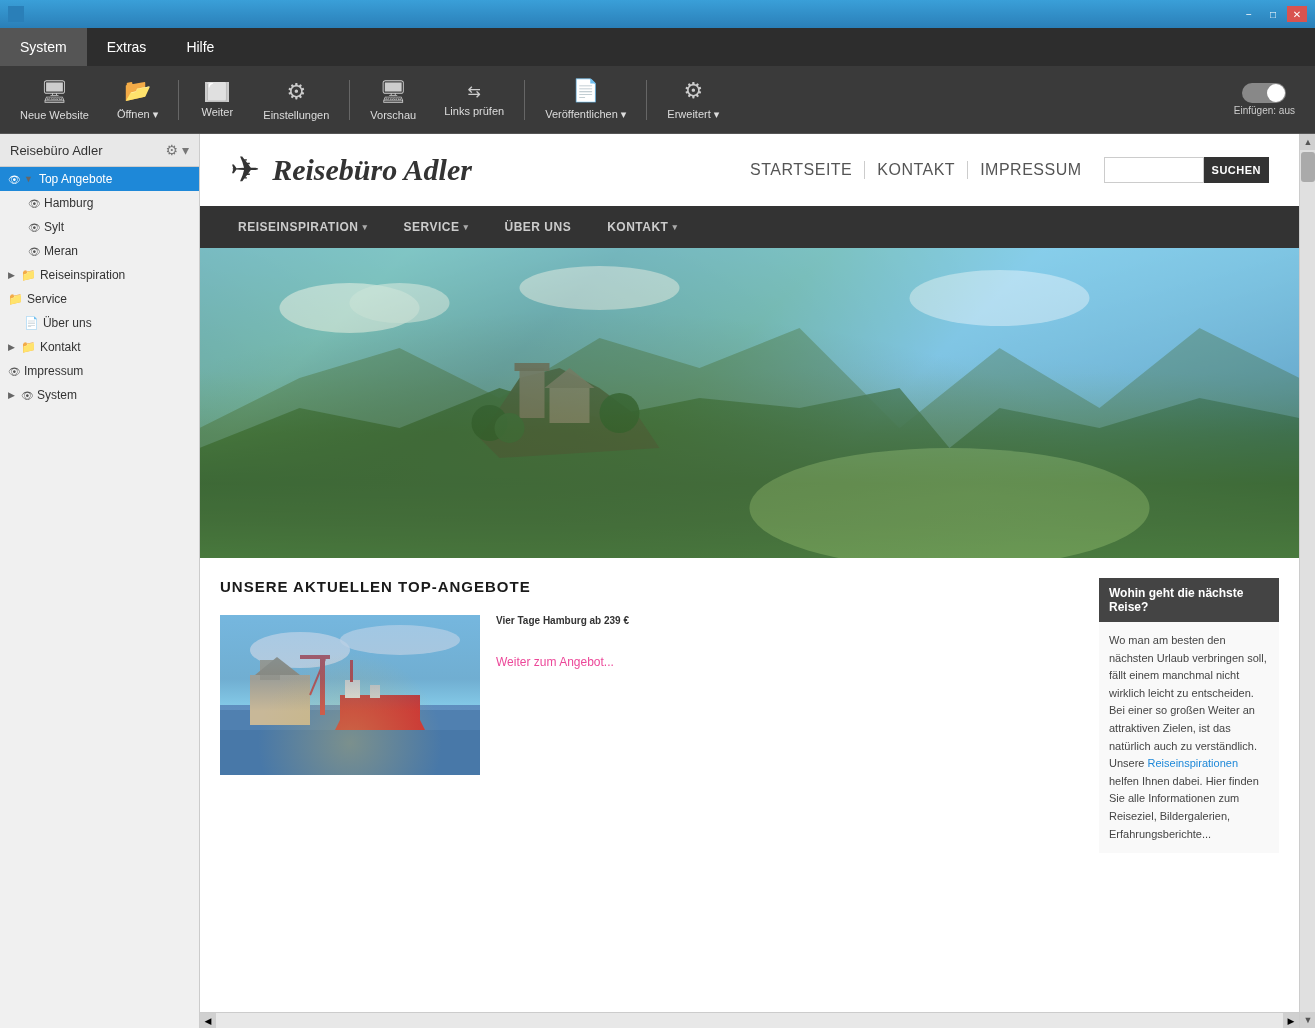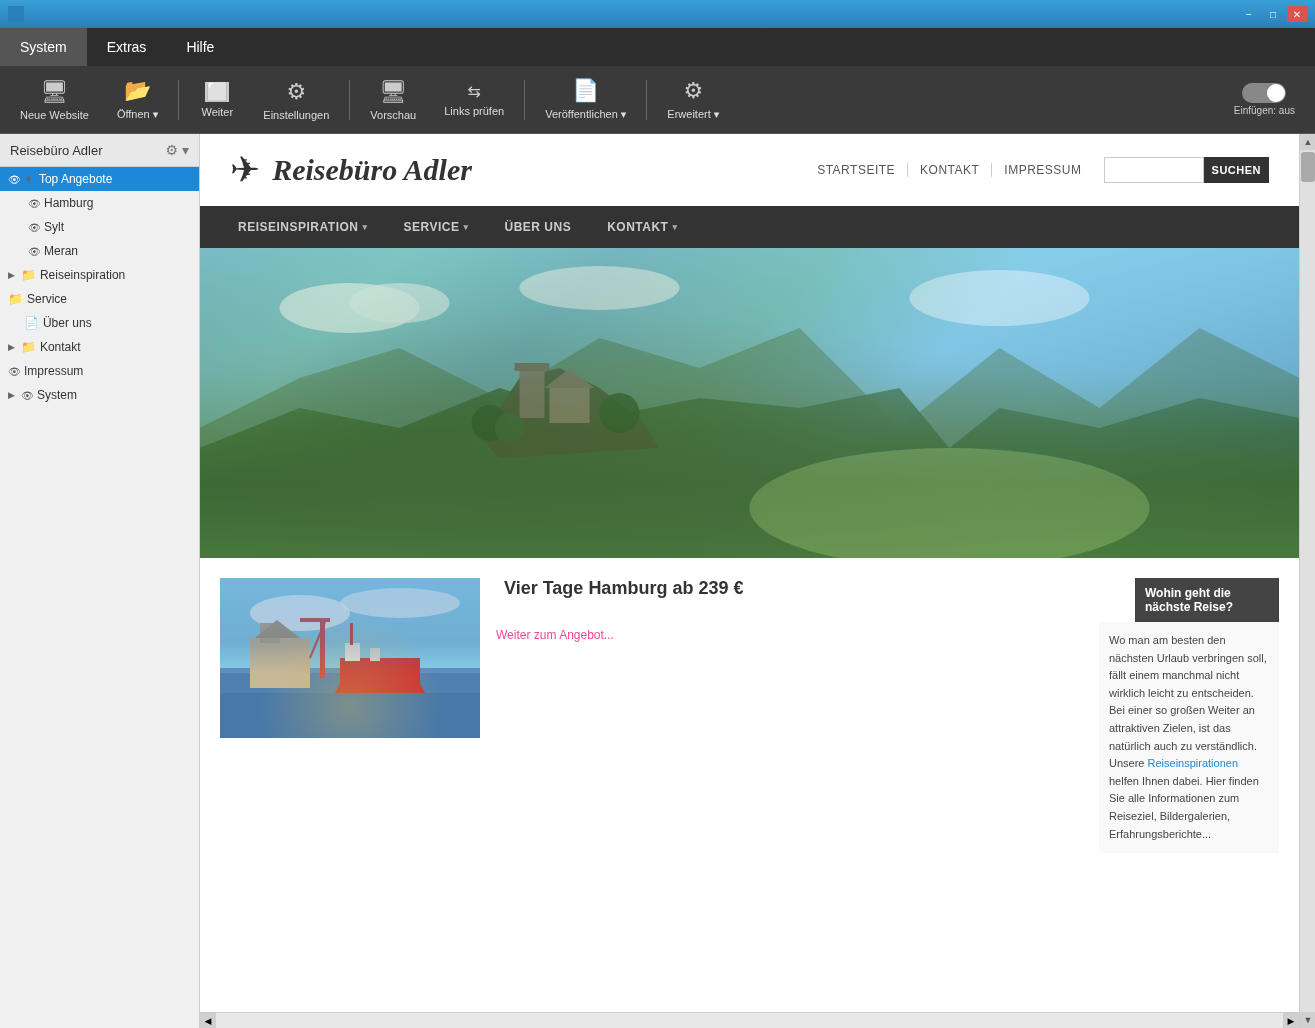--- a/index.html
+++ b/index.html
@@ -203,21 +203,21 @@
       font-style: italic;
       color: #333;
       font-weight: bold;
     }
     .site-nav-top {
       display: flex;
       align-items: center;
       gap: 0;
     }
     .site-nav-top a {
-      font-size: 12px;
+      font-size: 16px;
       color: #555;
       text-decoration: none;
       padding: 0 12px;
       border-right: 1px solid #ccc;
       letter-spacing: 0.5px;
     }
     .site-nav-top a:last-child { border-right: none; }
     .site-search {
       display: flex;
       align-items: center;
@@ -348,42 +348,40 @@
     .article-image::before {
       content: '';
       position: absolute;
       inset: 0;
       background:
         radial-gradient(ellipse at 50% 80%, rgba(200,180,100,0.4) 0%, transparent 50%),
         linear-gradient(to bottom, rgba(100,160,210,0.5) 0%, rgba(60,100,150,0.3) 40%, transparent 60%);
     }
     .article-text { flex: 1; }
     .article-title {
-      font-size: 18px;
+      font-size: 10px;
       font-weight: bold;
       color: #333;
       margin-bottom: 8px;
-      margin-left: 8px;
     }
     .article-desc {
       font-size: 12px;
       color: #555;
       line-height: 1.6;
     }
     .article-link { color: #ec4899; text-decoration: none; font-size: 12px; }
 
     
     .widget { }
     .widget-title {
       background: #444;
       color: white;
       padding: 8px 10px;
       font-size: 12px;
       font-weight: bold;
-      margin-left: 36px;
     }
     .widget-body {
       background: #f9f9f9;
       padding: 10px;
       font-size: 11px;
       color: #444;
       line-height: 1.6;
     }
     .widget-body a { color: #1e88d8; text-decoration: none; }
 
@@ -603,20 +601,21 @@
             <ellipse cx="150" cy="60" rx="70" ry="25" fill="white" opacity="0.8"></ellipse>
             <ellipse cx="200" cy="55" rx="50" ry="20" fill="white" opacity="0.7"></ellipse>
             <ellipse cx="400" cy="40" rx="80" ry="22" fill="white" opacity="0.75"></ellipse>
             <ellipse cx="800" cy="50" rx="90" ry="28" fill="white" opacity="0.65"></ellipse>
           </svg>
         </div>
 
 
         <div class="content-section">
           <div class="content-main">
+            <div class="section-title">UNSERE AKTUELLEN TOP-ANGEBOTE</div>
 
             <div class="article-card">
               <div class="article-image">
                 
                 <svg style="width:100%;height:100%;" viewBox="0 0 260 160" preserveAspectRatio="xMidYMid slice">
                   <rect width="260" height="160" fill="#6090c0"></rect>
 
                   <rect width="260" height="90" fill="#87CEEB"></rect>
                   <ellipse cx="80" cy="35" rx="50" ry="18" fill="white" opacity="0.8"></ellipse>
                   <ellipse cx="180" cy="25" rx="60" ry="15" fill="white" opacity="0.7"></ellipse>

